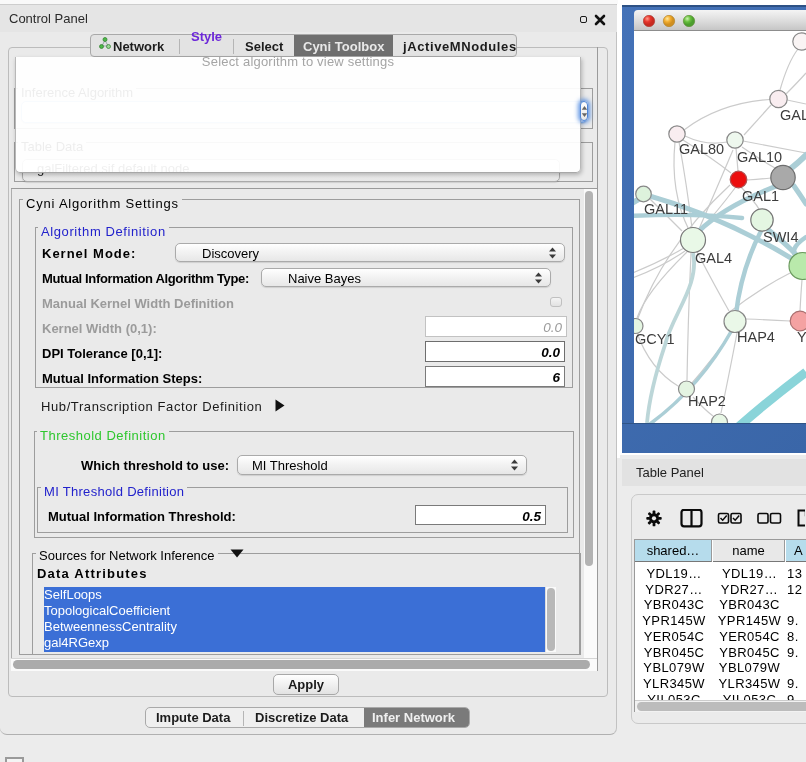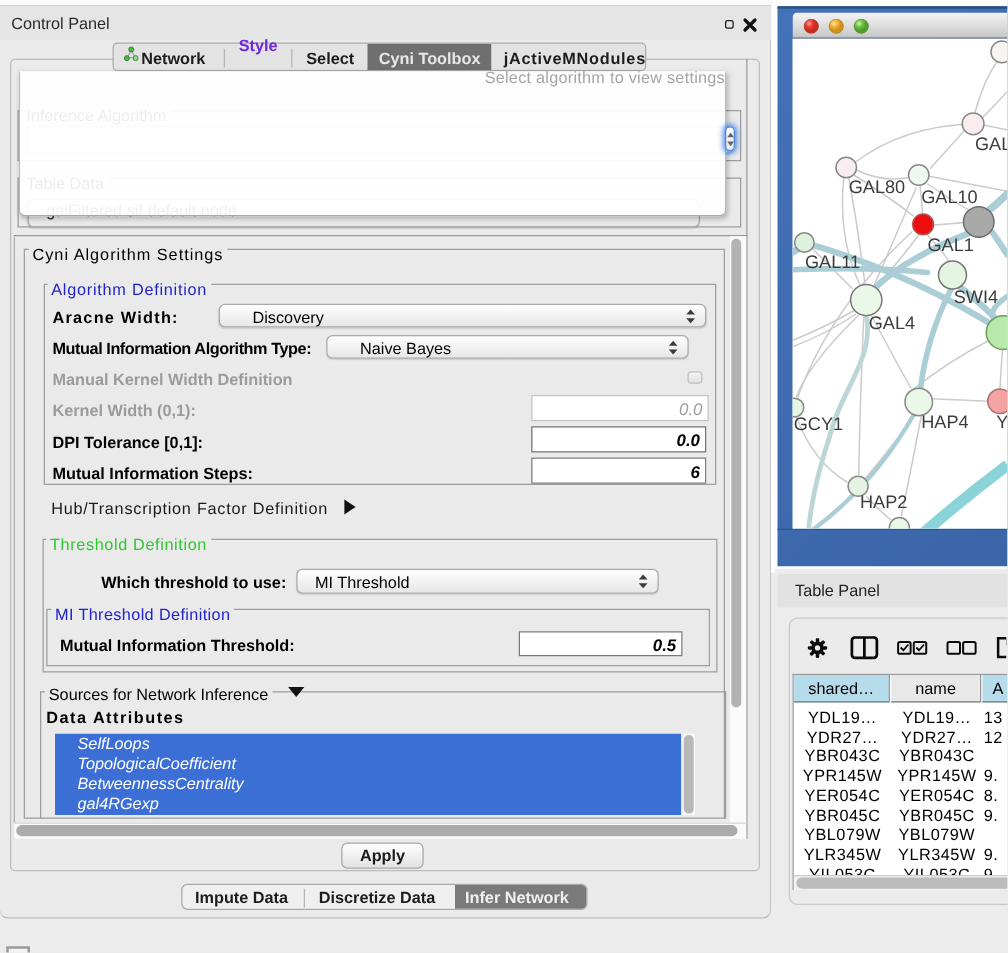--- a/index.html
+++ b/index.html
@@ -66,21 +66,21 @@
 
 <div class="abs" style="left:11px;top:189px;width:1px;height:482px;background:#adadad;"></div>
 <div class="abs" style="left:597px;top:47px;width:1px;height:624px;background:#9a9a9a;"></div>
 
 <div class="groupbox" style="left:19px;top:199px;width:561px;height:456px;border-color:#9d9d9d;"></div>
 <div class="gtitle" style="left:23px;top:196px;letter-spacing:0.8px;">Cyni Algorithm Settings</div>
 
 <div class="groupbox" style="left:35px;top:227px;width:538px;height:161px;"></div>
 <div class="gtitle" style="left:38px;top:224px;color:#2222cc;letter-spacing:0.6px;">Algorithm Definition</div>
 
-<div class="lbl bold" style="left:42px;top:246px;letter-spacing:1px;">Aracne Width:</div>
+<div class="lbl bold" style="left:42px;top:246px;letter-spacing:1px;">Kernel Mode:</div>
 <div class="combo" style="left:175px;top:243px;width:390px;height:19px;">
     <span class="ct">Discovery</span>
     <svg style="position:absolute;right:7px;top:50%;margin-top:-6px;" width="9" height="12" viewBox="0 0 9 12">
       <path d="M4.5 0.5 L8 4.5 L1 4.5 Z" fill="#3a3a3a"></path>
       <path d="M4.5 11.5 L8 7.5 L1 7.5 Z" fill="#3a3a3a"></path>
     </svg>
   </div>
 
 <div class="lbl bold" style="left:42px;top:271px;letter-spacing:-0.35px;">Mutual Information Algorithm Type:</div>
 <div class="combo" style="left:261px;top:268px;width:290px;height:19px;">
@@ -136,21 +136,21 @@
 
 <div class="groupbox" style="left:32px;top:553px;width:549px;height:102px;border-bottom:none;"></div>
 <div class="gtitle" style="left:36px;top:548px;">Sources for Network Inference</div>
 <svg class="abs" style="left:230px;top:549px;" width="14" height="9" viewBox="0 0 14 9">
     <path d="M0.5 0.5 L13.5 0.5 L7 8.5 Z" fill="#111"></path>
   </svg>
 
 <div class="lbl bold" style="left:37px;top:566px;letter-spacing:1.2px;">Data Attributes</div>
 
 <div class="abs" style="left:44px;top:587px;width:501px;height:65px;background:#3b6fd6;color:#fff;font-size:13px;overflow:hidden;">
-  <div style="padding:0 0 0 18px;line-height:16px;margin-top:-0.5px;font-style:italic;">SelfLoops<br>TopologicalCoefficient<br>BetweennessCentrality<br>gal4RGexp</div>
+  <div style="padding:0 0 0 0;line-height:16px;margin-top:-0.5px;">SelfLoops<br>TopologicalCoefficient<br>BetweennessCentrality<br>gal4RGexp</div>
 </div>
 <div class="abs" style="left:545px;top:587px;width:11px;height:65px;background:#fafafa;border-left:1px solid #ddd;"></div>
 <div class="abs" style="left:546.5px;top:588px;width:8px;height:63px;background:#b8b8b8;border-radius:4px;"></div>
 
 <div class="abs" style="left:584px;top:189px;width:13px;height:470px;background:#fafafa;"></div>
 <div class="abs" style="left:585px;top:191px;width:8px;height:375px;background:#b3b3b3;border-radius:4px;"></div>
 
 <div class="abs" style="left:11px;top:658px;width:586px;height:13px;background:#fafafa;border-top:1px solid #d5d5d5;"></div>
 <div class="abs" style="left:13px;top:660px;width:577px;height:9px;background:#ababab;border-radius:4.5px;"></div>
 
@@ -158,21 +158,21 @@
 
 <div class="abs" style="left:145px;top:707px;width:325px;height:21px;border:1px solid #a9a9a9;border-radius:5px;background:#efefef;overflow:hidden;">
   <div class="abs" style="left:217.5px;top:0;width:107.5px;height:21px;background:#7a7a7a;"></div>
   <div class="abs" style="left:97px;top:3px;width:1px;height:15px;background:#b5b5b5;"></div>
 </div>
 <div class="lbl bold" style="left:156px;top:710px;color:#1c1c1c;">Impute Data</div>
 <div class="lbl bold" style="left:255px;top:710px;color:#1c1c1c;">Discretize Data</div>
 <div class="lbl bold" style="left:372px;top:710px;color:#f0f0f0;">Infer Network</div>
 
 <div class="abs" style="left:15px;top:57px;width:566px;height:116px;background:rgba(255,255,255,0.93);border-left:1px solid #b8b8b8;border-right:1px solid #b8b8b8;border-bottom:1px solid #a8a8a8;border-radius:0 0 5px 5px;box-shadow:1px 2px 4px rgba(0,0,0,0.25);font-size:13px;">
-  <div style="position:absolute;top:-3px;left:0;width:100%;text-align:right;color:#a5a5a5;letter-spacing:0.2px;">Select algorithm to view settings</div>
+  <div style="position:absolute;top:-3px;left:0;width:100%;text-align:center;color:#a5a5a5;letter-spacing:0.2px;">Select algorithm to view settings</div>
 </div>
 
 <div class="abs" style="left:580px;top:101px;width:8px;height:20px;background:linear-gradient(#fdfdfd,#e8e8e8);border:1.5px solid #4f86d8;border-radius:4px;box-shadow:0 0 4px 2px rgba(64,128,222,0.8);"></div>
 <svg class="abs" style="left:581px;top:106px;" width="7" height="11" viewBox="0 0 7 11">
     <path d="M3.5 0 L6.2 3.8 L0.8 3.8 Z" fill="#666"></path>
     <path d="M3.5 11 L6.2 7.2 L0.8 7.2 Z" fill="#666"></path>
   </svg>
 
 <div class="abs" style="left:622px;top:5px;width:184px;height:448px;background:linear-gradient(135deg,#4472b8,#3a66a8);">
   <div class="abs" style="left:0;top:0;width:184px;height:2px;background:#2d5185;"></div>

